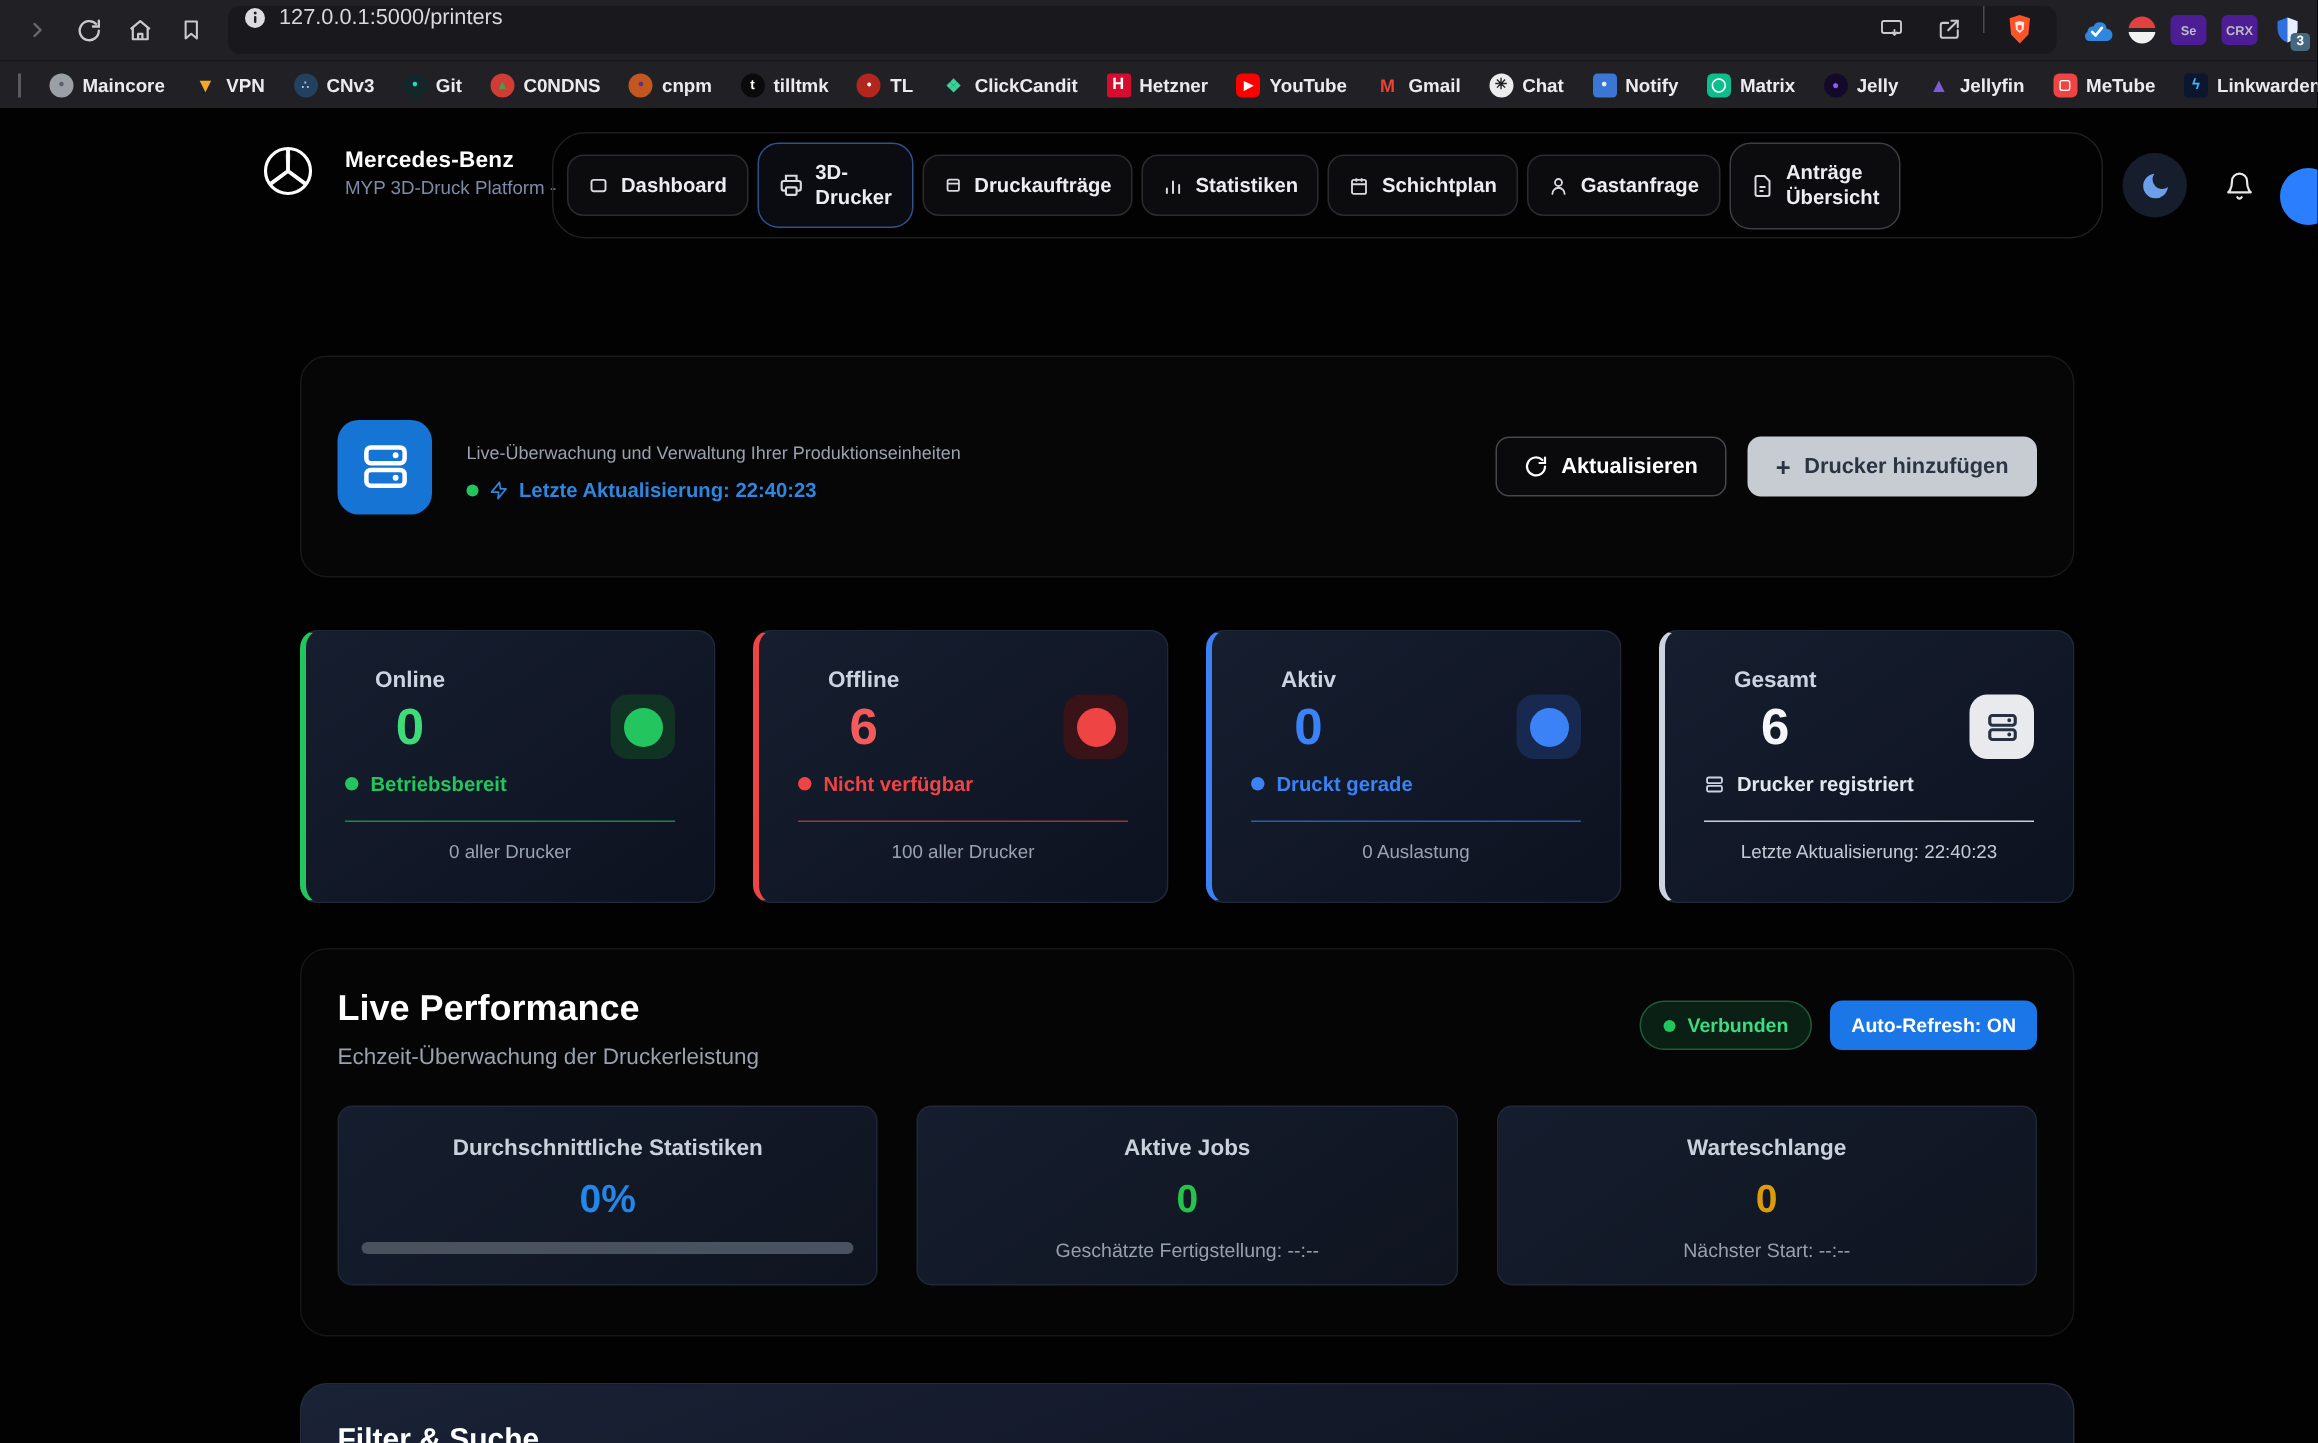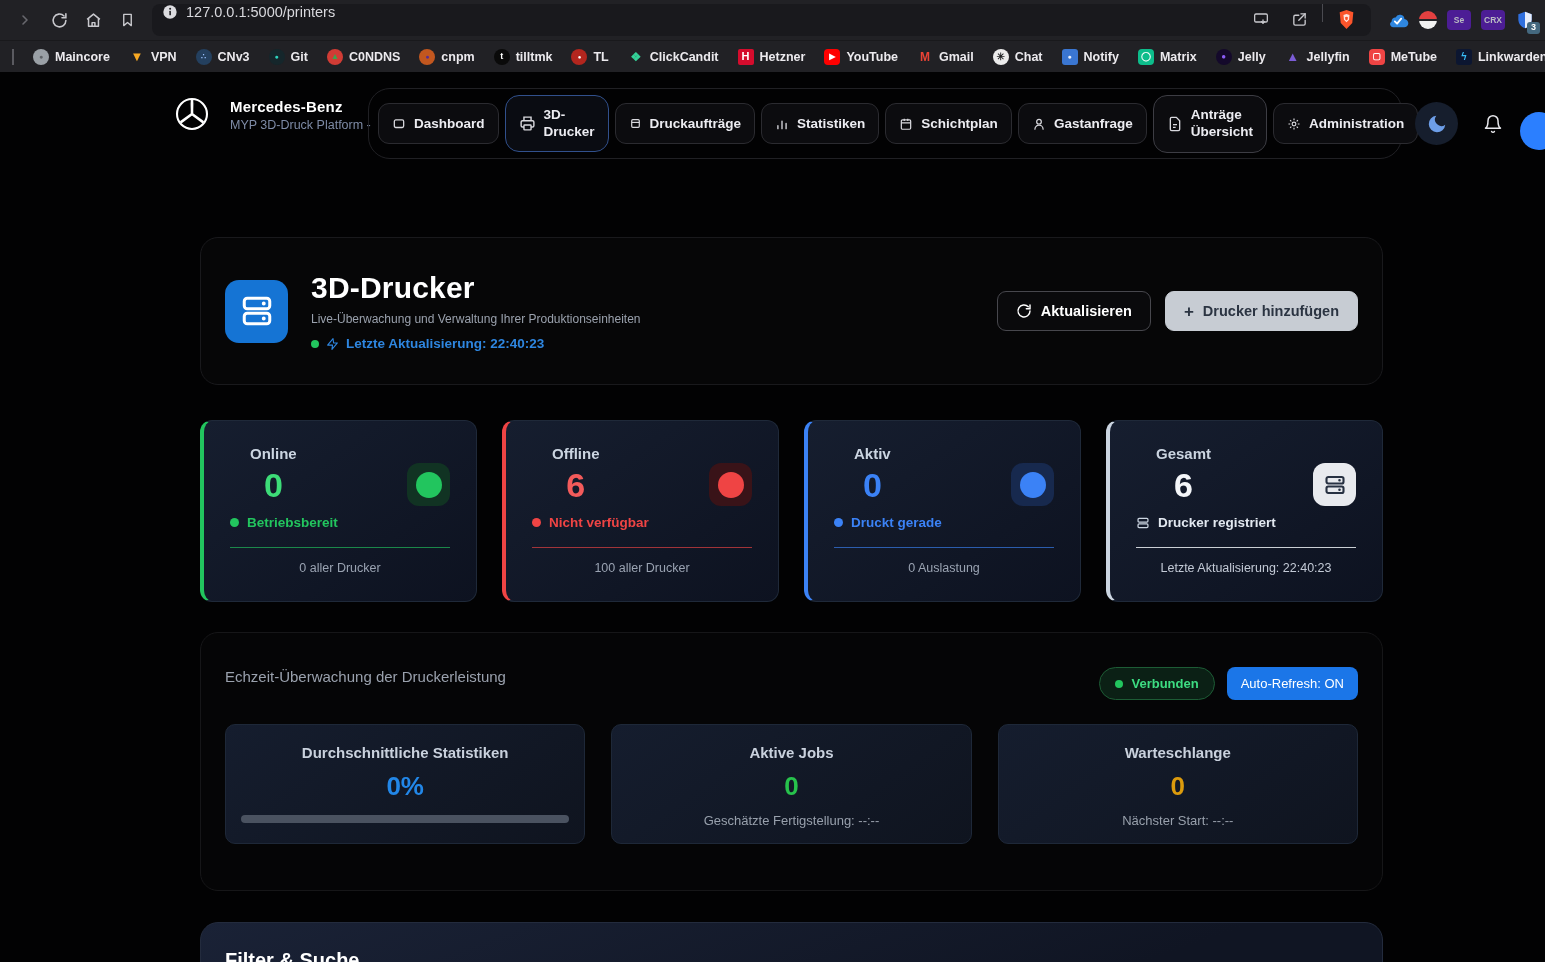--- a/index.html
+++ b/index.html
@@ -100,21 +100,21 @@
 
   
   .perf{position:absolute;left:200px;top:560px;width:1183px;height:259px;background:#050506;
         border:1px solid #161618;border-radius:18px;padding:26px 24px;box-sizing:border-box;}
   .perfhead{display:flex;align-items:flex-start;}
   .perftitle{font-size:24px;font-weight:800;color:#fff;}
   .perfsub{font-size:15px;color:#9aa1ad;margin-top:9px;}
   .pills{margin-left:auto;display:flex;gap:12px;align-items:center;margin-top:8px;}
   .pill-green{display:flex;align-items:center;gap:8px;background:#0b2015;border:1px solid #1d5c35;
               color:#3ddc82;font-size:13px;font-weight:700;border-radius:999px;padding:8px 15px;}
-  .pill-blue{background:#1b76e8;color:#fff;font-size:13px;font-weight:400;border-radius:8px;
+  .pill-blue{background:#1b76e8;color:#fff;font-size:13px;font-weight:700;border-radius:8px;
              padding:9px 14px;}
   .metrics{display:flex;gap:26px;margin-top:24px;}
   .metric{width:361px;height:120px;box-sizing:border-box;border-radius:10px;
           background:linear-gradient(145deg,#151d2e 0%,#0f141f 100%);border:1px solid #1e2838;
           display:flex;flex-direction:column;align-items:center;padding-top:19px;}
   .mtitle{font-size:15px;font-weight:700;color:#c9d1dd;}
   .mvalue{font-size:26px;font-weight:800;margin-top:12px;line-height:1;}
   .mfoot{font-size:13px;color:#98a0ac;margin-top:14px;}
   .track{width:328px;height:8px;border-radius:4px;background:#4a5260;margin-top:16px;overflow:hidden;}
   .fill{height:100%;background:#2287e8;border-radius:4px;}
@@ -400,29 +400,20 @@
       </div>
       <div class="navbtn tall">
         <span class="nicon">
             <svg width="16" height="16" viewBox="0 0 24 24" fill="none" stroke="currentColor" stroke-width="2">
               <path d="M14 2H7a2 2 0 0 0-2 2v16a2 2 0 0 0 2 2h10a2 2 0 0 0 2-2V7l-5-5z"></path>
               <path d="M9 13h6M9 17h4"></path>
             </svg>
           </span>
         <span class="twoline"><span>Anträge</span><br><span>Übersicht</span></span>
       </div>
-      <div class="navbtn">
-        <span class="nicon">
-            <svg width="14" height="14" viewBox="0 0 24 24" fill="none" stroke="currentColor" stroke-width="2">
-              <circle cx="12" cy="12" r="3.2"></circle>
-              <path d="M12 2.5v3M12 18.5v3M2.5 12h3M18.5 12h3M5.3 5.3l2.1 2.1M16.6 16.6l2.1 2.1M5.3 18.7l2.1-2.1M16.6 7.4l2.1-2.1"></path>
-            </svg>
-          </span>
-        <span>Administration</span>
-      </div>
     </div>
 
     <div class="nav-right">
       <span class="themetoggle">
         <span>
           <svg width="22" height="22" viewBox="0 0 24 24">
               <path d="M21 12.79A9 9 0 1 1 11.21 3 7 7 0 0 0 21 12.79z" fill="#6d9ee8"></path>
             </svg>
         </span>
       </span>
@@ -438,21 +429,20 @@
 
   <div class="hero">
     <div class="heroicon">
       <svg width="36" height="36" viewBox="0 0 24 24" fill="none" stroke="#fff" stroke-width="2" stroke-linecap="round">
           <rect x="3.5" y="3.5" width="17" height="7" rx="2"></rect>
           <rect x="3.5" y="13.5" width="17" height="7" rx="2"></rect>
           <path d="M16.5 7h.01M16.5 17h.01" stroke-width="2.6"></path>
         </svg>
     </div>
     <div class="herotext">
-      <div class="herotitle">3D-Drucker</div>
       <div class="herosub">Live-Überwachung und Verwaltung Ihrer Produktionseinheiten</div>
       <div class="herostatus">
         <span class="gdot"></span>
         <span>
             <svg width="13" height="14" viewBox="0 0 24 24" fill="none" stroke="#2e86e0" stroke-width="2" stroke-linejoin="round">
               <polygon points="13 2 3 14 12 14 11 22 21 10 14 10"></polygon>
             </svg>
           </span>
         <span>Letzte Aktualisierung: 22:40:23</span>
       </div>
@@ -546,20 +536,21 @@
         <span>Drucker registriert</span>
       </div>
       <div class="stat-div" style="opacity: 0.9; background: rgb(223, 227, 232);"></div>
       <div class="stat-foot" style="color:#c3cad6;">Letzte Aktualisierung: 22:40:23</div>
     </div>
   </div>
 
   <div class="perf">
     <div class="perfhead">
       <div>
+        <div class="perftitle">Live Performance</div>
         <div class="perfsub">Echzeit-Überwachung der Druckerleistung</div>
       </div>
       <div class="pills">
         <span class="pill-green">
           <span class="gdot"></span>
           <span>Verbunden</span>
         </span>
         <span class="pill-blue">Auto-Refresh: ON</span>
       </div>
     </div>

